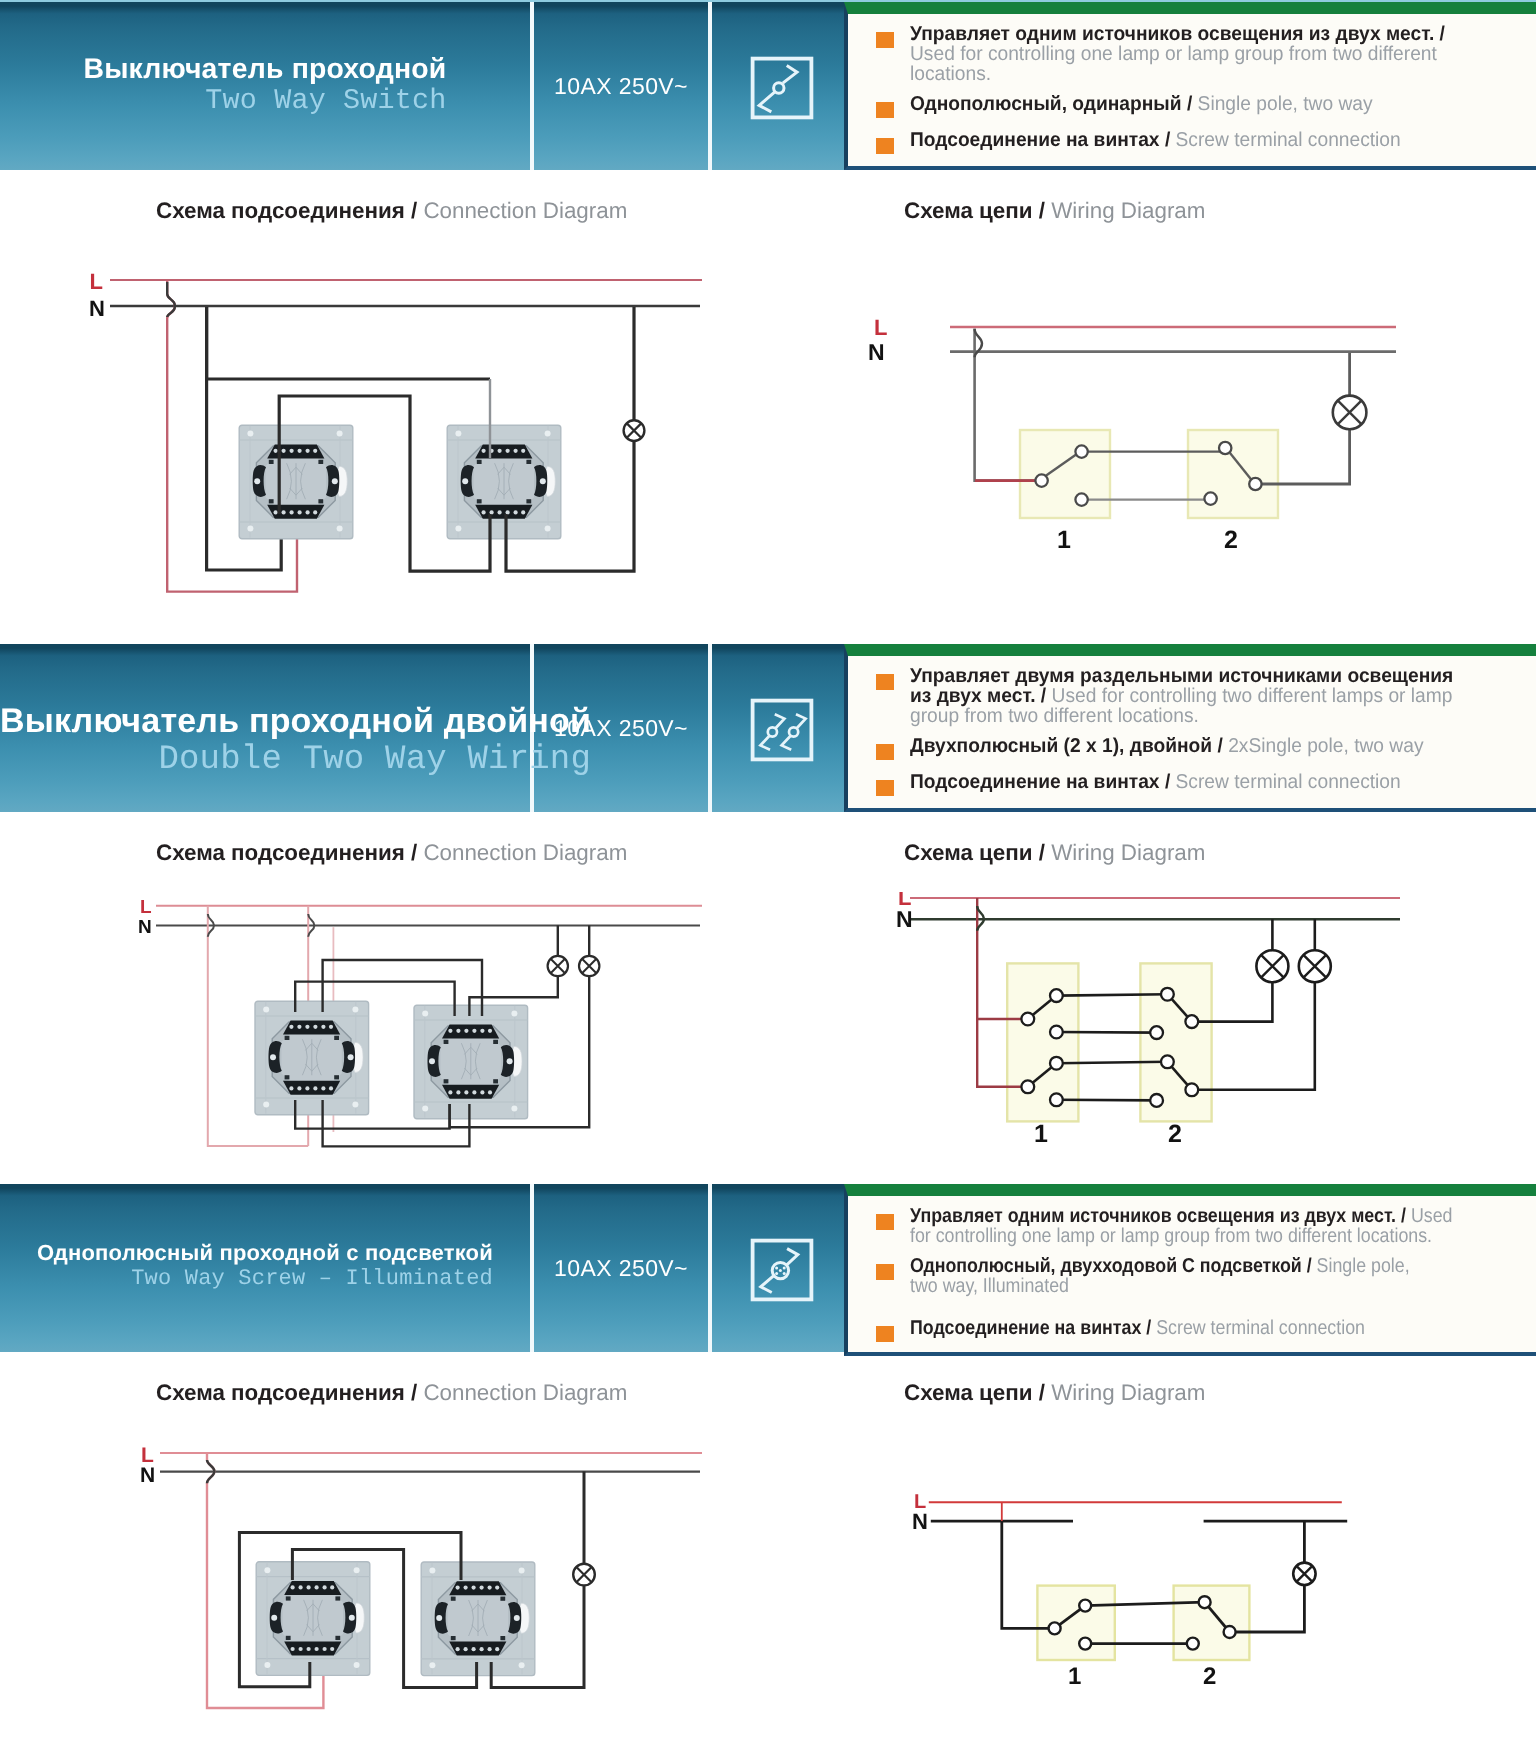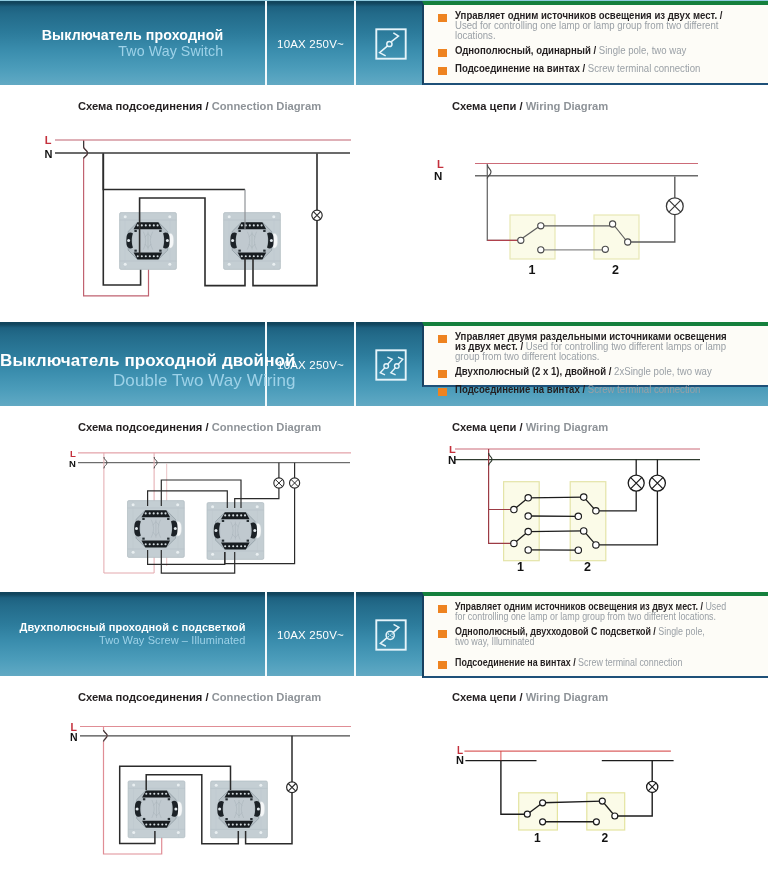--- a/index.html
+++ b/index.html
@@ -10,36 +10,36 @@
   .section{position:absolute;left:0;width:768px;}
 
   
   .band{position:absolute;left:0;width:768px;height:84px;
         background:linear-gradient(180deg,#11455d 0%,#11455d 2.4%,#1d6180 7%,#236b8a 16%,#2c7b9b 38%,#3b8eae 60%,#4b9cba 80%,#59a5c1 93%,#62a9c3 100%);}
   .band .sep{position:absolute;top:0;width:2px;height:100%;background:#f2f9fc;}
   .band .titles{position:absolute;left:0;width:265px;text-align:center;font-size:14.2px;}
   .band .titles > div{display:inline-block;text-align:right;}
   .band .tinner{display:inline-block;text-align:left;}
   .band .t-ru{color:#ffffff;font-weight:bold;font-size:inherit;white-space:nowrap;letter-spacing:.1px;line-height:1.16em;}
-  .band .t-en{color:#9ed2e8;font-size:inherit;white-space:nowrap;letter-spacing:.1px;line-height:1.16em;}
+  .band .t-en{color:#9ed2e8;font-size:inherit;white-space:nowrap;letter-spacing:.1px;line-height:1.16em;font-family:Liberation Mono, monospace;}
   .band .ratingwrap{position:absolute;left:267px;width:87px;text-align:center;}
   .band .rating{color:#ffffff;font-size:11.5px;white-space:nowrap;letter-spacing:.2px;}
   .symbolbox{position:absolute;}
 
   
   .infobox{position:absolute;background:#fdfcf7;box-sizing:border-box;
-           border-top:4px solid #15803d;border-bottom:2px solid #1e5078;border-left:2px solid #17405f;}
+           border-top:6px solid #15803d;border-bottom:2px solid #1e5078;border-left:2px solid #17405f;}
   .frow{position:absolute;left:14px;}
   .bullet{position:absolute;left:0;top:2.5px;width:8.8px;height:8.8px;background:#ee8320;}
   .ftxt{position:absolute;left:17px;top:0;font-size:10px;line-height:10.2px;color:#231f20;font-weight:bold;white-space:normal;display:block;transform:scaleX(0.96);transform-origin:0 0;}
   .ftxt .en{color:#9aa0a6;font-weight:normal;}
 
   
   .dheading{position:absolute;font-size:11.2px;font-weight:bold;color:#231f20;white-space:nowrap;}
-  .dheading .en{color:#8e9398;font-weight:bold;}
+  .dheading .en{color:#8e9398;font-weight:normal;}
 
   svg{display:block;position:absolute;}
 </style>
 </head>
 <body>
 
 <div class="page">
   <div class="topstrip"></div>
 
   <svg width="0" height="0" style="position:absolute;left:0;top:0" aria-hidden="true">
@@ -227,21 +227,21 @@
             <circle cx="11.2" cy="17.0" r="2.3"></circle>
             <path d="M12.9 15.0 L17.2 10.3 L13.0 8.4"></path>
             <path d="M20.2 19.0 L15.8 23.7 L20.0 25.6"></path>
             <circle cx="21.8" cy="17.0" r="2.3"></circle>
             <path d="M23.5 15.0 L27.8 10.3 L23.6 8.4"></path>
           </g>
         </svg>
       </div>
     </div>
 
-    <div class="infobox" style="left:422px;top:1px;width:346px;height:65px">
+    <div class="infobox" style="left:422px;top:1px;width:346px;height:84px">
       <div class="frow" style="top:6px;width:307px">
         <span class="bullet"></span>
         <span class="ftxt"><span>Управляет двумя раздельными источниками освещения из двух мест. /</span> <span class="en">Used for controlling two different  lamps  or  lamp group from two different locations.</span></span>
       </div>
       <div class="frow" style="top:41px;width:360px">
         <span class="bullet"></span>
         <span class="ftxt"><span>Двухполюсный (2 х 1), двойной /</span> <span class="en">2xSingle pole, two way</span></span>
       </div>
       <div class="frow" style="top:59px;width:360px">
         <span class="bullet"></span>
@@ -338,21 +338,21 @@
       <text x="164.0" y="125.0" font-family="Liberation Sans, sans-serif" font-size="12.5" font-weight="bold" fill="#121212">2</text>
     </svg>
 
   </div>
 
   <div class="section" style="top:591px;height:290px">
     <div class="band" style="top:1px">
       <div class="sep" style="left:265px"></div>
       <div class="sep" style="left:354px"></div>
       <div class="titles" style="top:29px;font-size:11.0px"><div class="tinner">
-        <div class="t-ru">Двухполюсный проходной с подсветкой</div>
+        <div class="t-ru">Однополюсный проходной с подсветкой</div>
         <div class="t-en">Two Way Screw – Illuminated</div>
       </div></div>
       <div class="ratingwrap" style="top:33px">
         <span class="rating">10AX  250V~</span>
       </div>
       <div class="symbolbox" style="left:375px;top:27px">
         <svg width="32" height="32" viewBox="0 0 32 32">
           <rect x="1.3" y="1.3" width="29.4" height="29.4" fill="none" stroke="#e6f4fa" stroke-width="1.9"></rect>
           <g stroke="#e6f4fa" stroke-width="1.5" fill="none" stroke-linecap="square" stroke-linejoin="miter">
             <path d="M11.6 19.1 L5.4 24.4 L10.2 26.9"></path>

